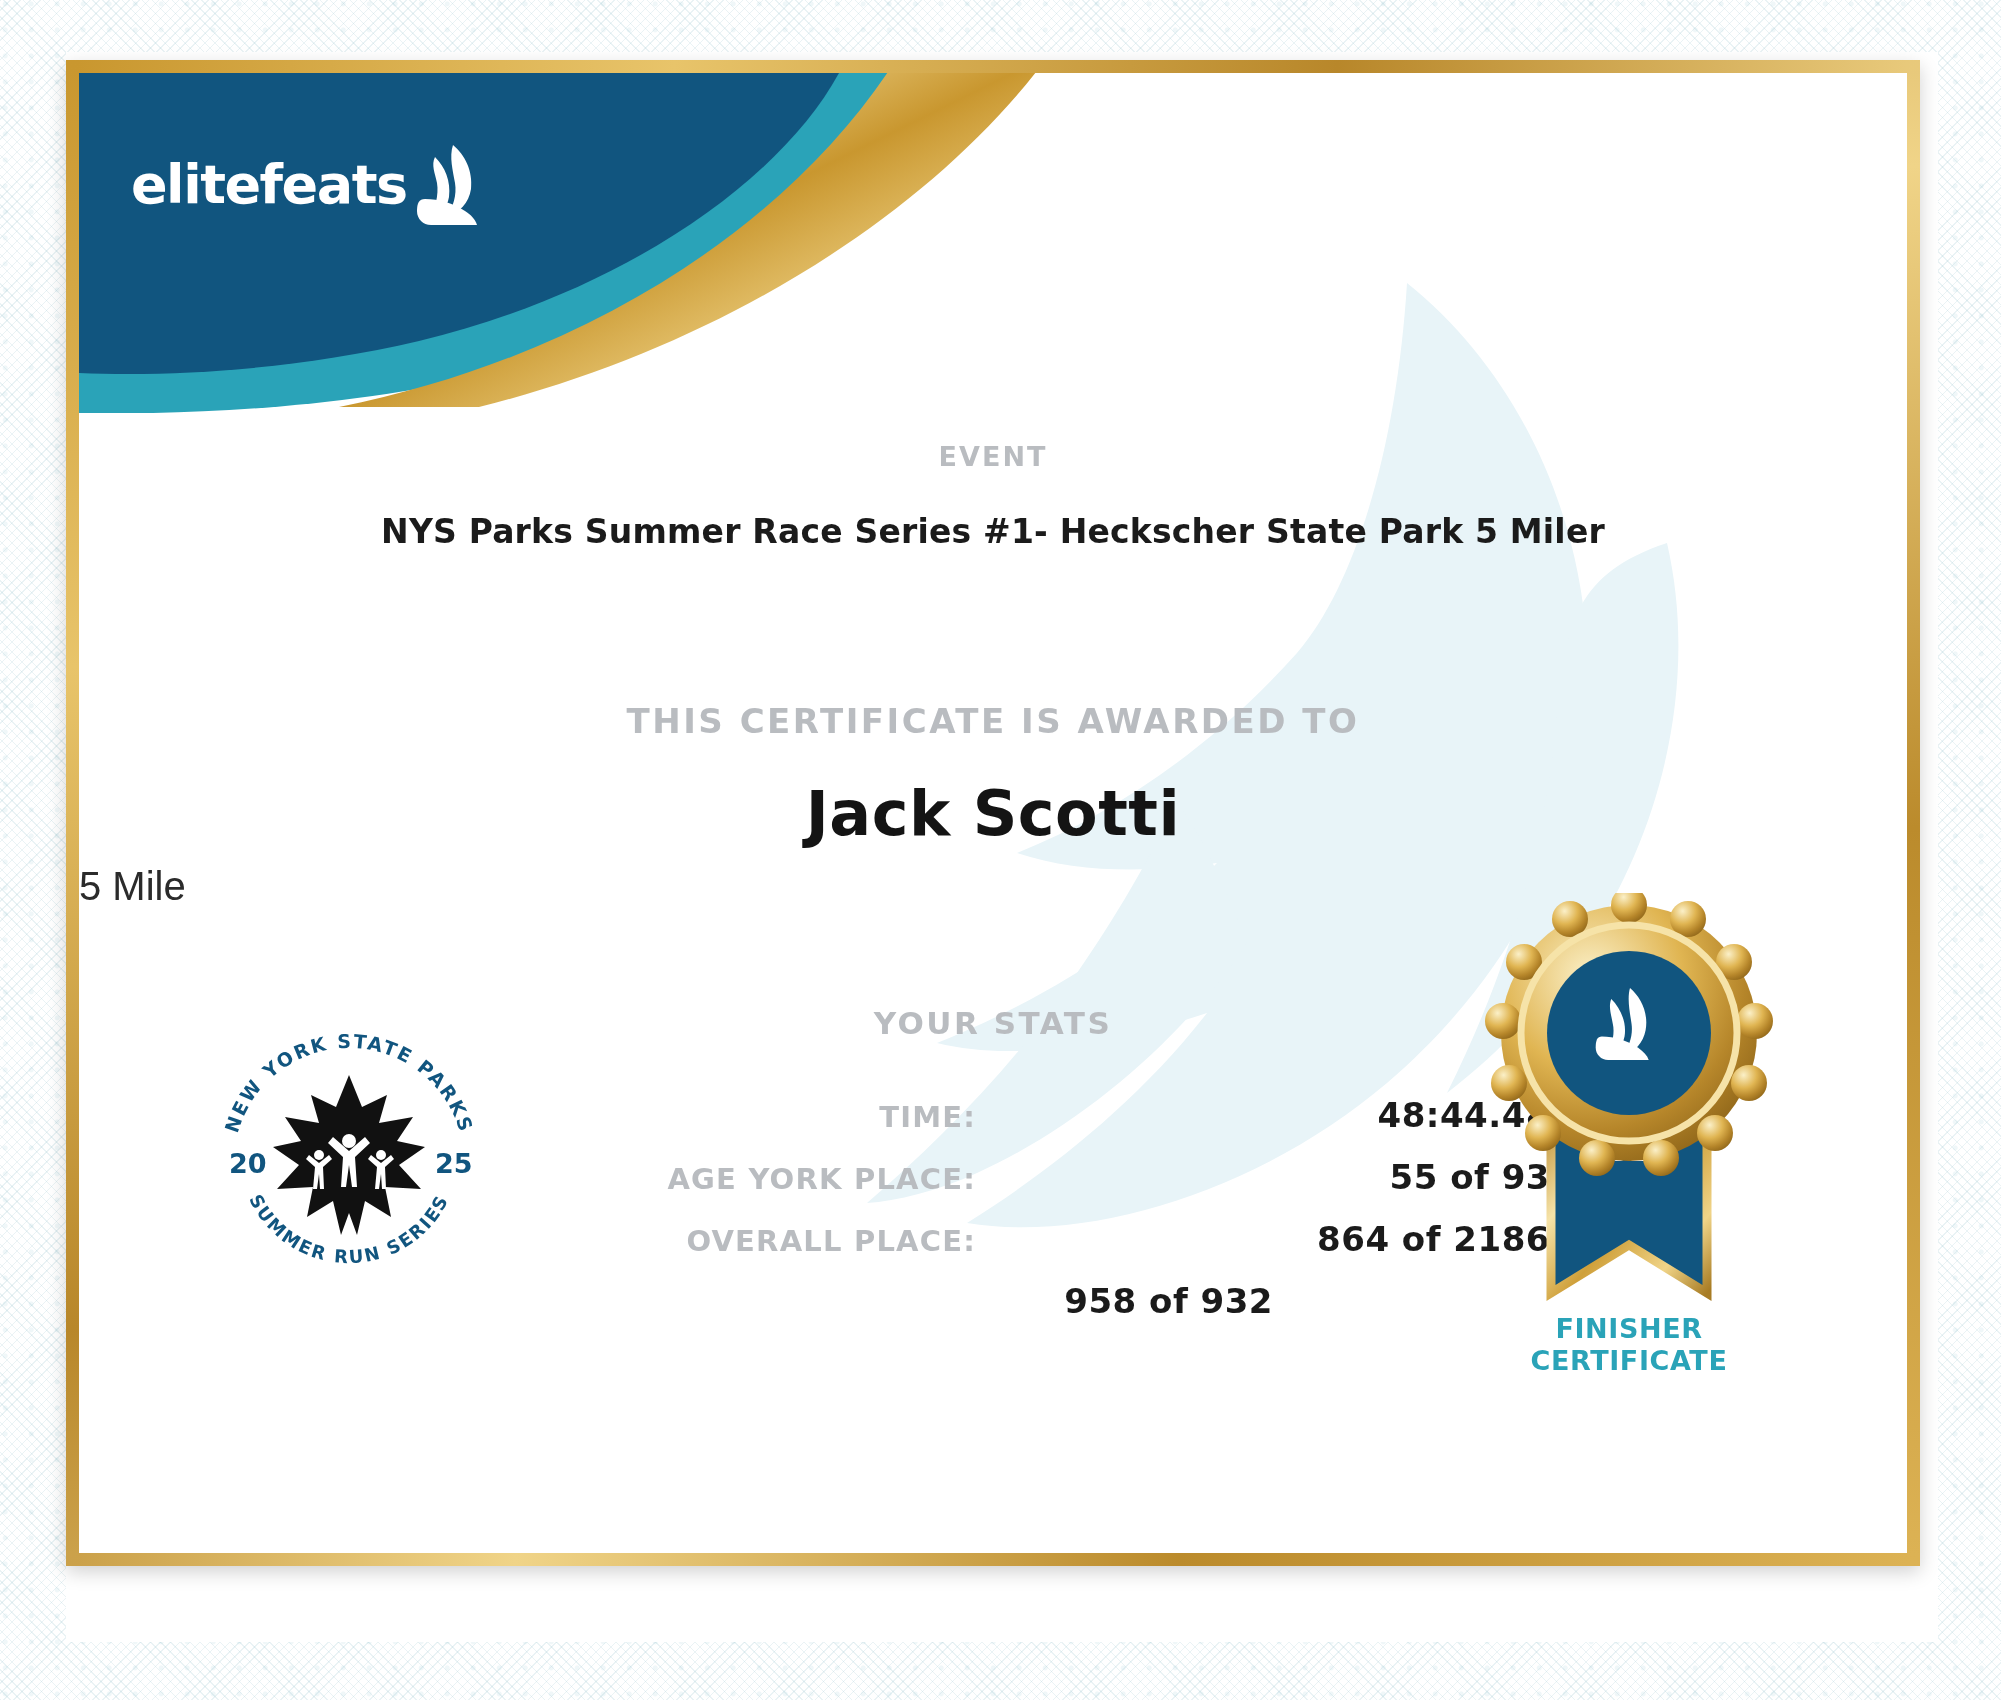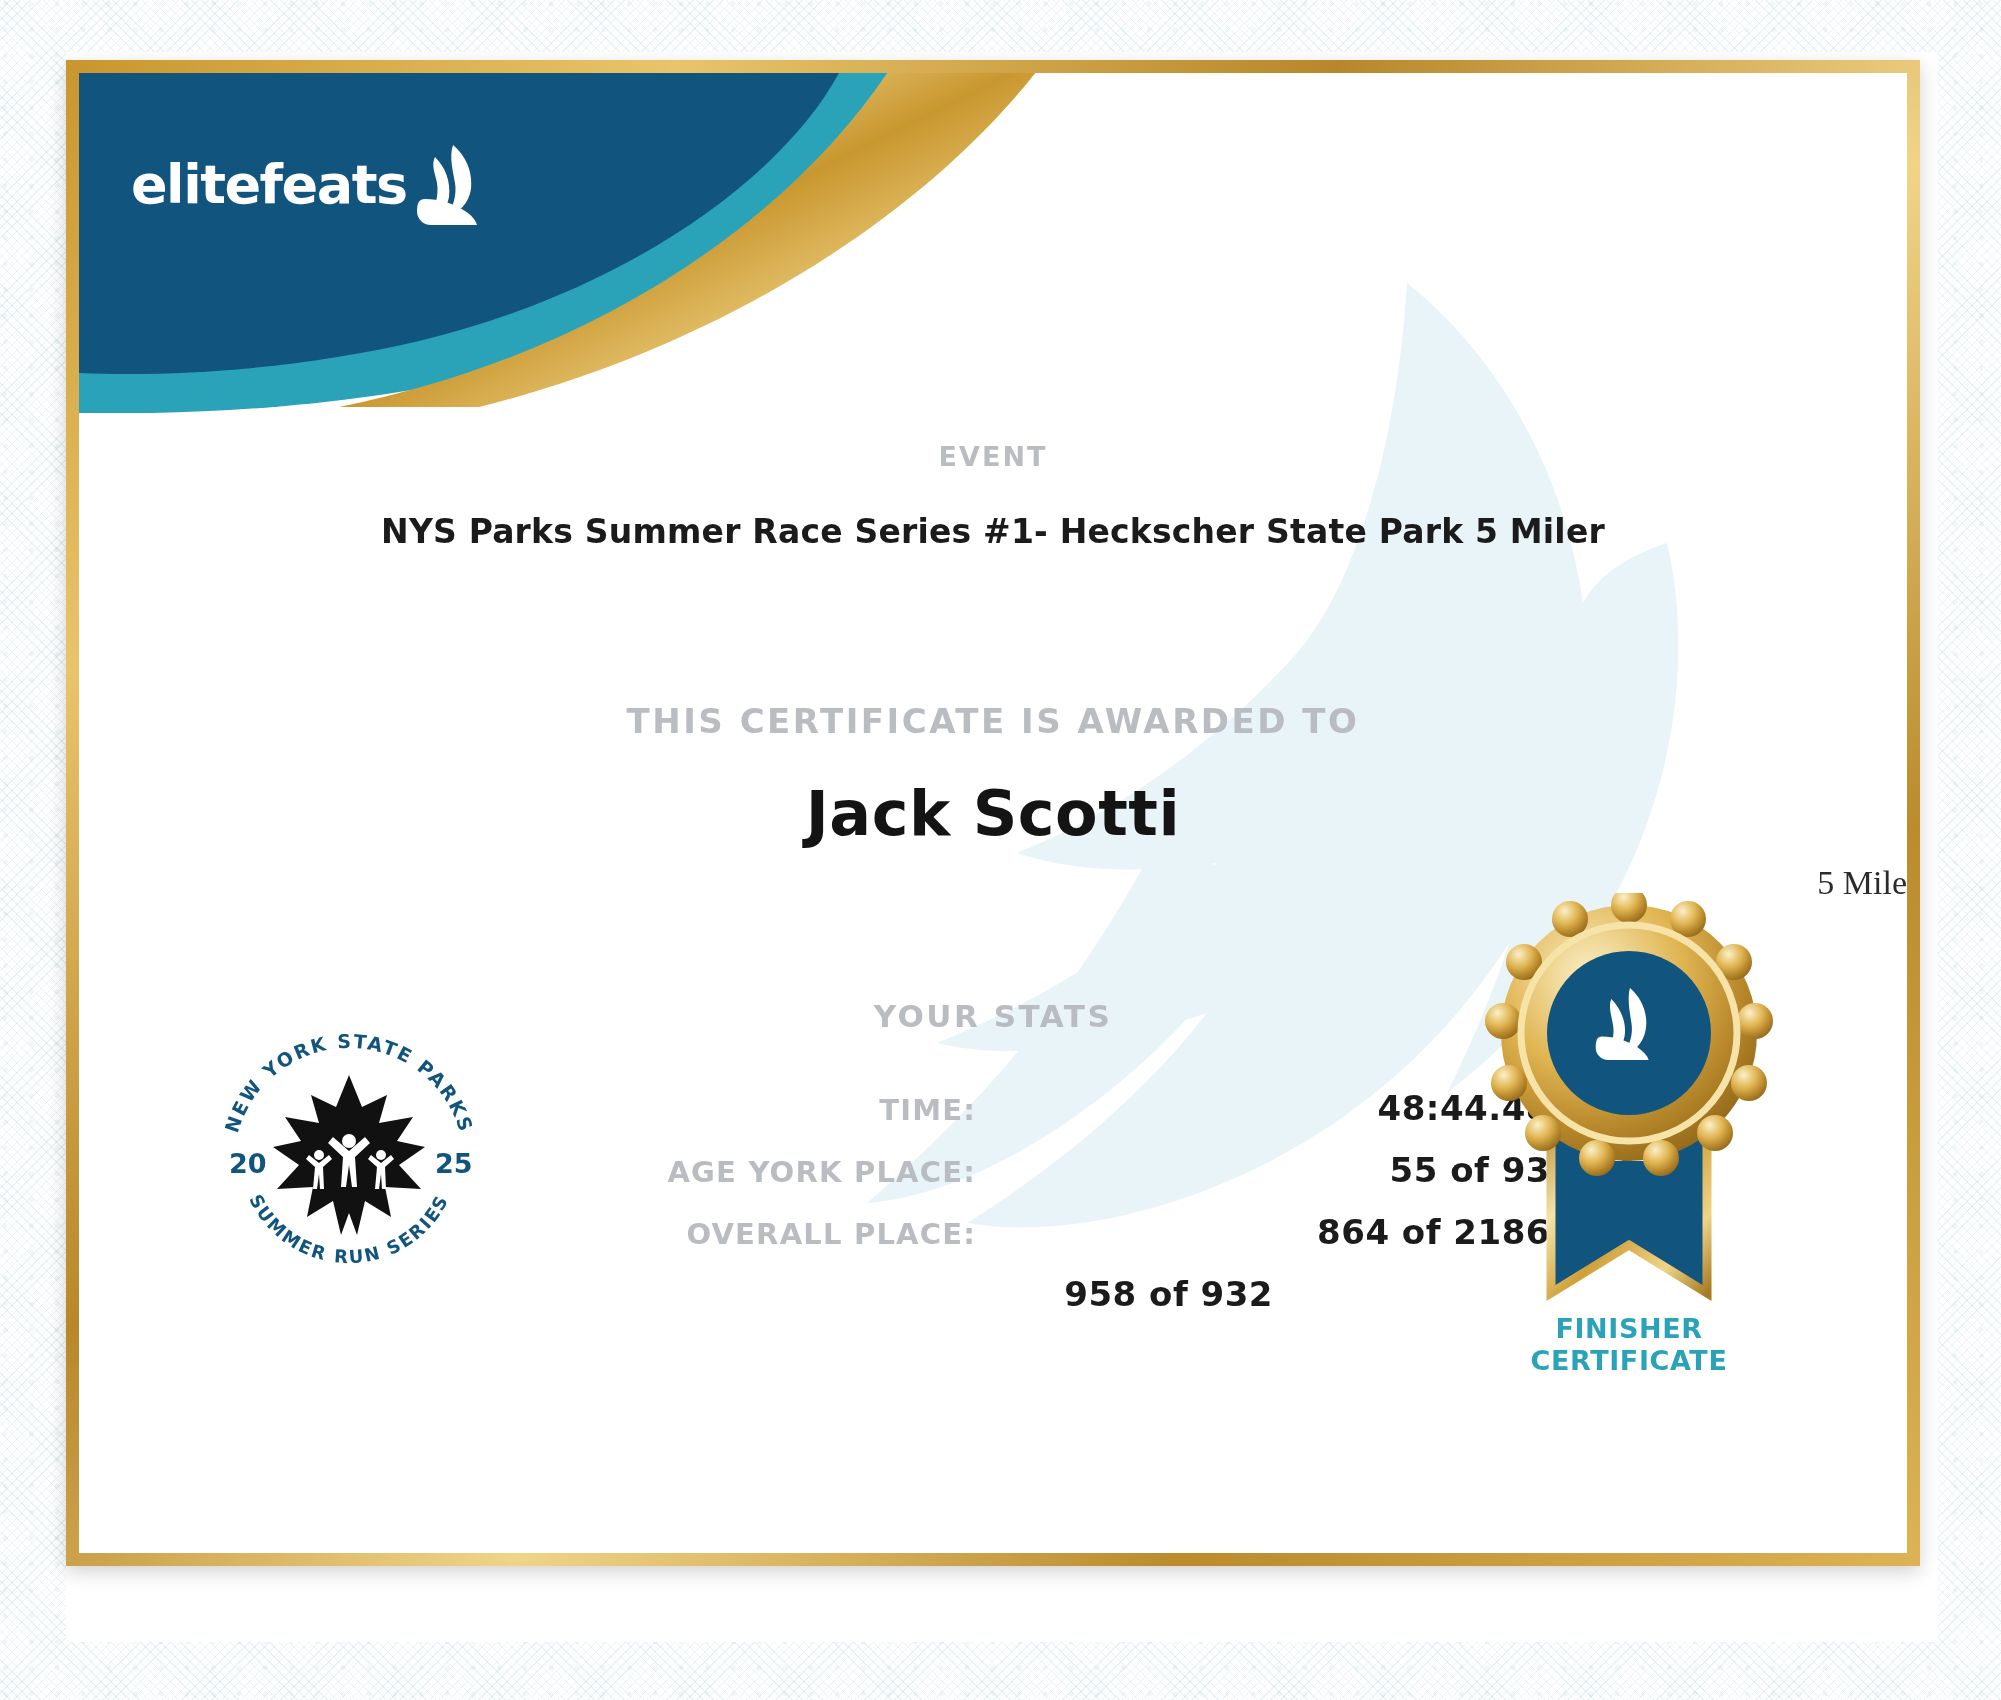--- a/index.html
+++ b/index.html
@@ -118,25 +118,25 @@
   }
   .recipient {
     text-align: center;
     font-size: 62px;
     font-weight: 700;
     color: #141414;
     margin-top: 36px;
     letter-spacing: 0.5px;
   }
   .distance {
-    text-align: right;
-    font-size: 34px;
+    text-align: left;
+    font-size: 40px;
     color: #2b2b2b;
     margin-top: 14px;
-    font-family: Liberation Serif, serif;
+    font-family: Liberation Sans, sans-serif;
   }
   .stats-label {
     font-size: 31px;
     margin-top: 96px;
     letter-spacing: 2.5px;
   }
 
   .stats {
     margin-top: 54px;
     width: 1828px;

